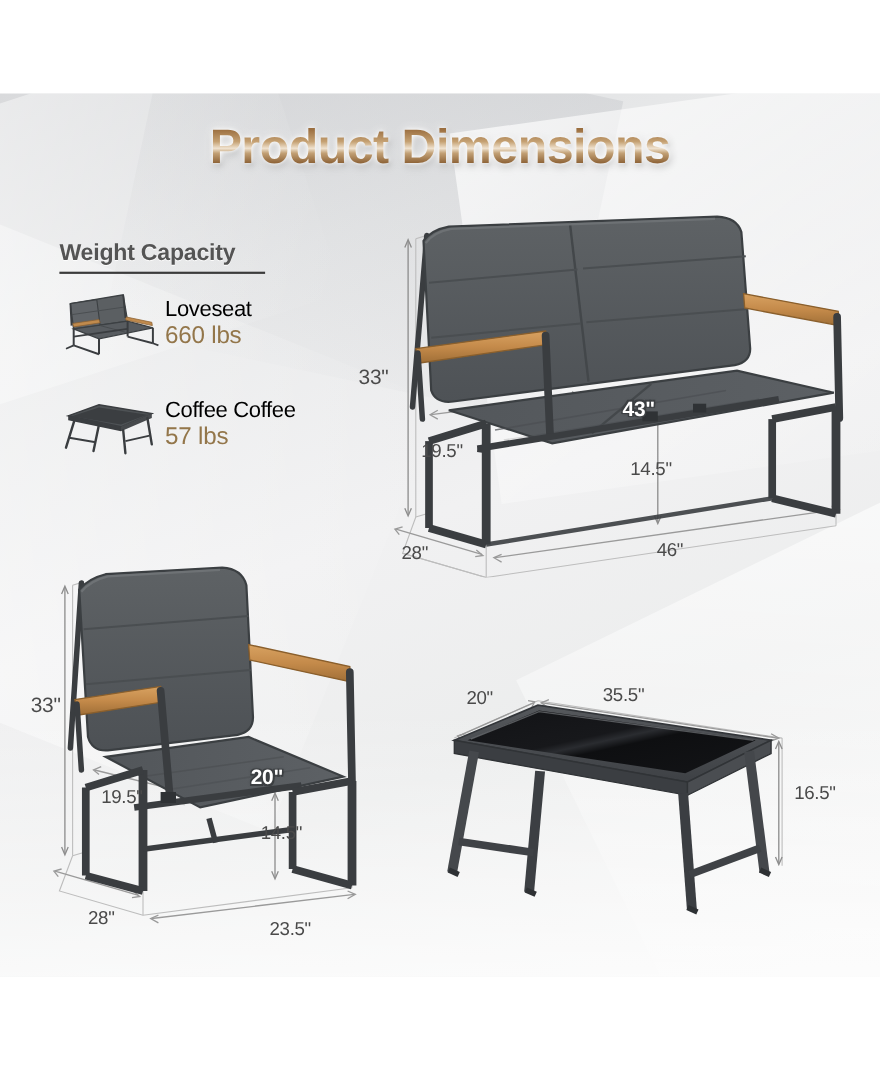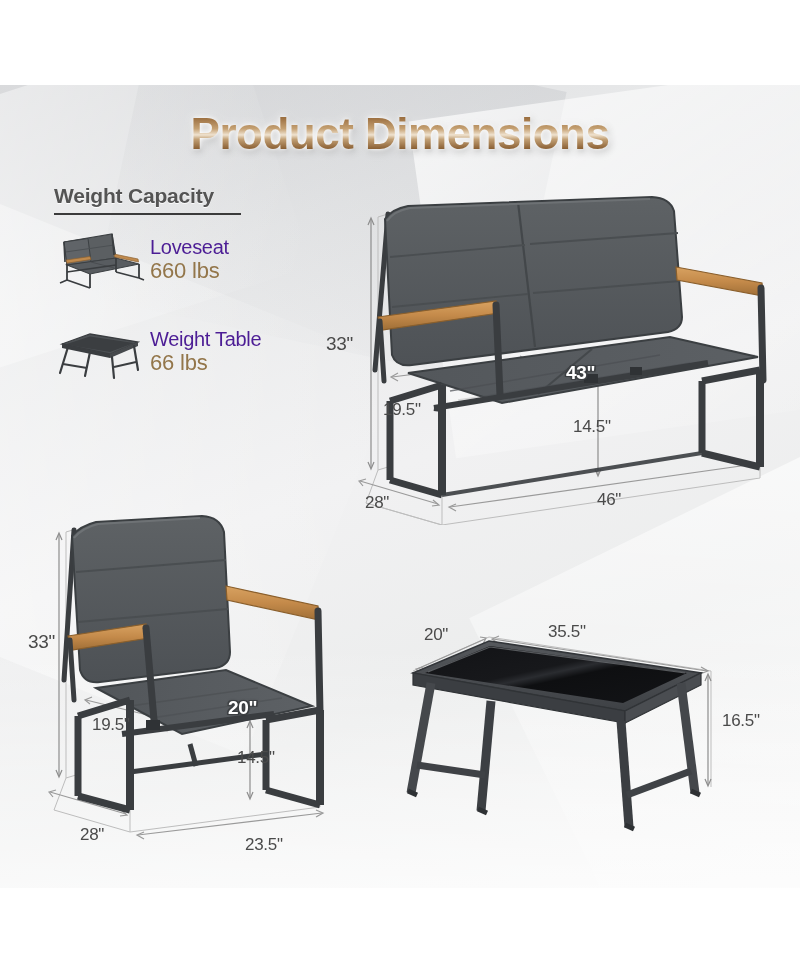--- a/index.html
+++ b/index.html
@@ -73,41 +73,41 @@
     background: linear-gradient(180deg, #8e6235 0%, #9d7142 14%, #c5a173 38%, #efe2cf 52%, #c2a075 62%, #8a5f33 84%, #6f4b27 100%);
     -webkit-background-clip: text;
     background-clip: text;
     color: transparent;
     -webkit-text-fill-color: transparent;
     text-shadow: 0 0 0 transparent;
     filter: drop-shadow(0 0 2px #ffffff) drop-shadow(0 0 4px #ffffff) drop-shadow(1px 2px 1px rgba(0,0,0,.22));
   }
 
   
-  .wc-block { position: absolute; left: 54px; top: 184px; width: 252px; }
+  .wc-block { position: absolute; left: 54px; top: 218px; width: 252px; }
   .wc-heading {
     font-size: 21px; font-weight: bold; color: #545454;
     letter-spacing: -.2px;
     text-shadow: 0 1px 0 rgba(255,255,255,.85);
   }
   .wc-rule {
     margin-top: 5px;
     width: 187px; height: 2px;
     background: #3b3b3b;
   }
   .wc-row {
     position: relative;
     display: flex; align-items: center;
     margin-top: 12px;
     height: 66px;
   }
   .wc-thumb { width: 92px; flex: 0 0 92px; position: relative; height: 64px; }
   .wc-text { padding-left: 4px; }
   .wc-name {
-    font-size: 20px; color: #4c1d95; line-height: 1.05;
+    font-size: 20px; color: #000000; line-height: 1.05;
     letter-spacing: -.3px;
   }
   .wc-weight {
     font-size: 22px; font-weight: normal; color: #93764a;
     line-height: 1.15; letter-spacing: -.2px;
   }
   .wc-row.spaced { margin-top: 20px; }
 
   
   .mini { display:block; }
@@ -189,22 +189,22 @@
           <path d="M8 18 L36 8 L84 16 L56 28 Z" fill="#4e5255" stroke="#3a3d40" stroke-width="1.3"></path>
           <path d="M11 18.5 L36 10.5 L80 17 L56 26 Z" fill="#3b3e41"></path>
           <path d="M8 18 L8 22 L56 32 L56 28 Z" fill="#3a3d40"></path>
           <path d="M56 28 L56 32 L84 20 L84 16 Z" fill="#46494c"></path>
 
           <path d="M14 21 L6 47 M36 26 L31 50 M80 20 L84 44 M58 31 L60 52" stroke="#3a3d40" stroke-width="2.2" fill="none" stroke-linecap="round"></path>
           <path d="M9 38 L33 42 M82 36 L60 41" stroke="#3a3d40" stroke-width="1.8" fill="none"></path>
         </svg>
       </div>
       <div class="wc-text">
-        <div class="wc-name">Weight Table</div>
-        <div class="wc-weight">66 lbs</div>
+        <div class="wc-name">Coffee Coffee</div>
+        <div class="wc-weight">57 lbs</div>
       </div>
     </div>
   </div>
 
   <div style="position:absolute; left:330px; top:195px; width:470px; height:330px;">
     <svg width="470" height="330" viewBox="0 0 470 330">
       <defs>
         <linearGradient id="lsBack" x1="0" y1="0" x2="0" y2="1">
           <stop offset="0" stop-color="#5e6265"></stop>
             <stop offset="1" stop-color="#4e5256"></stop>

